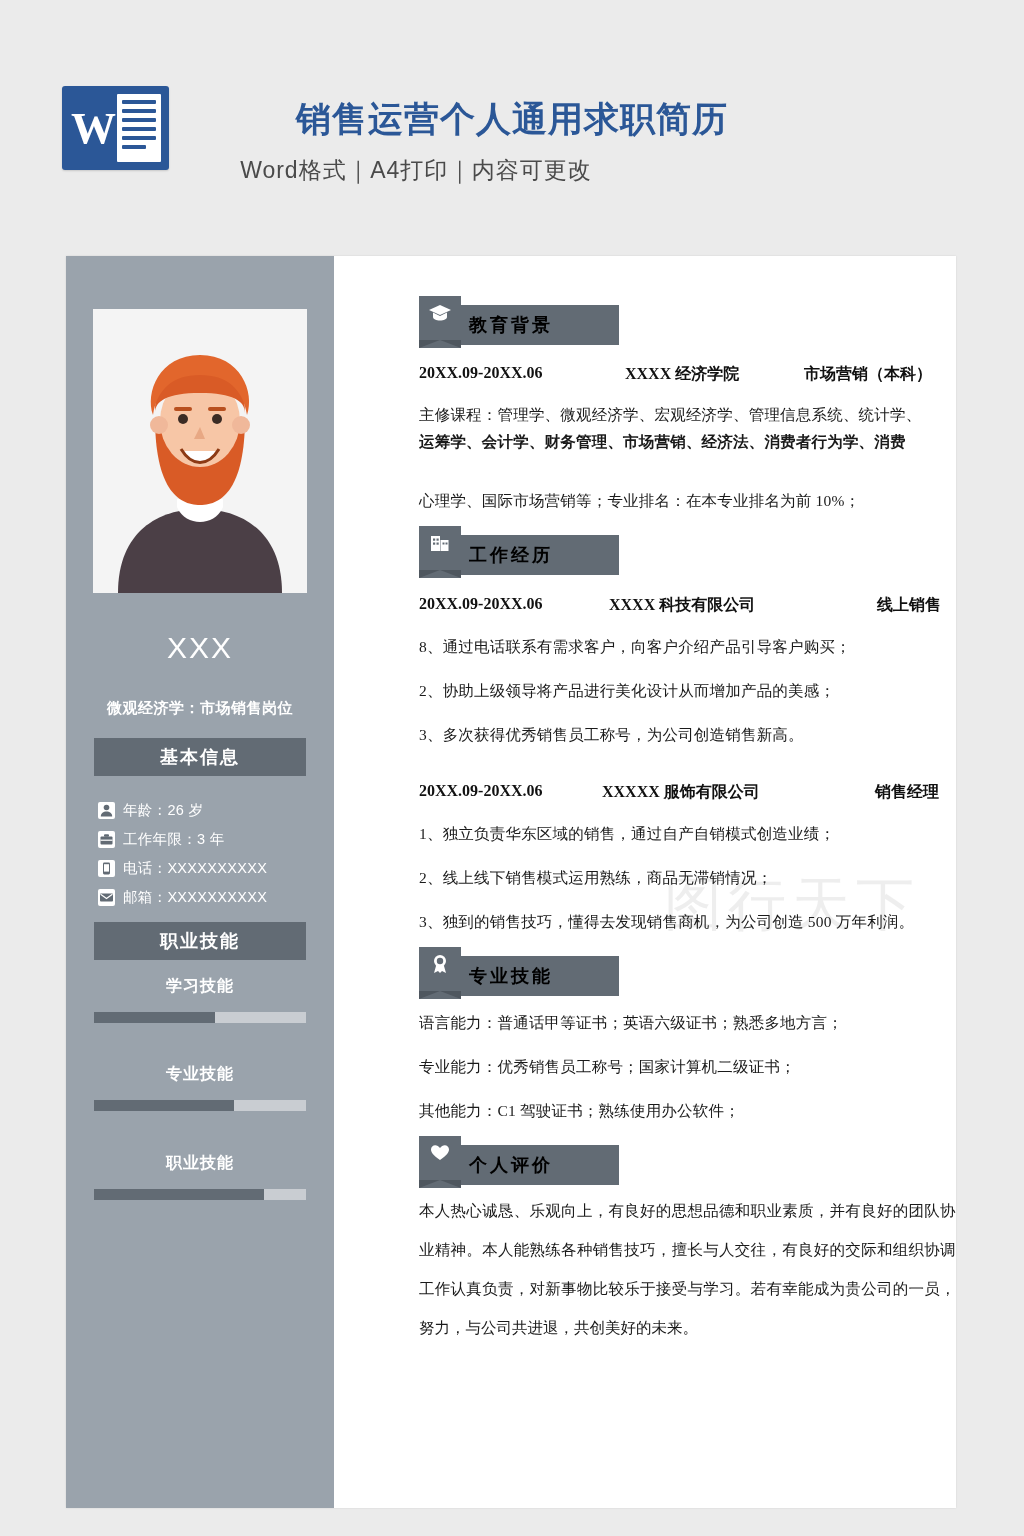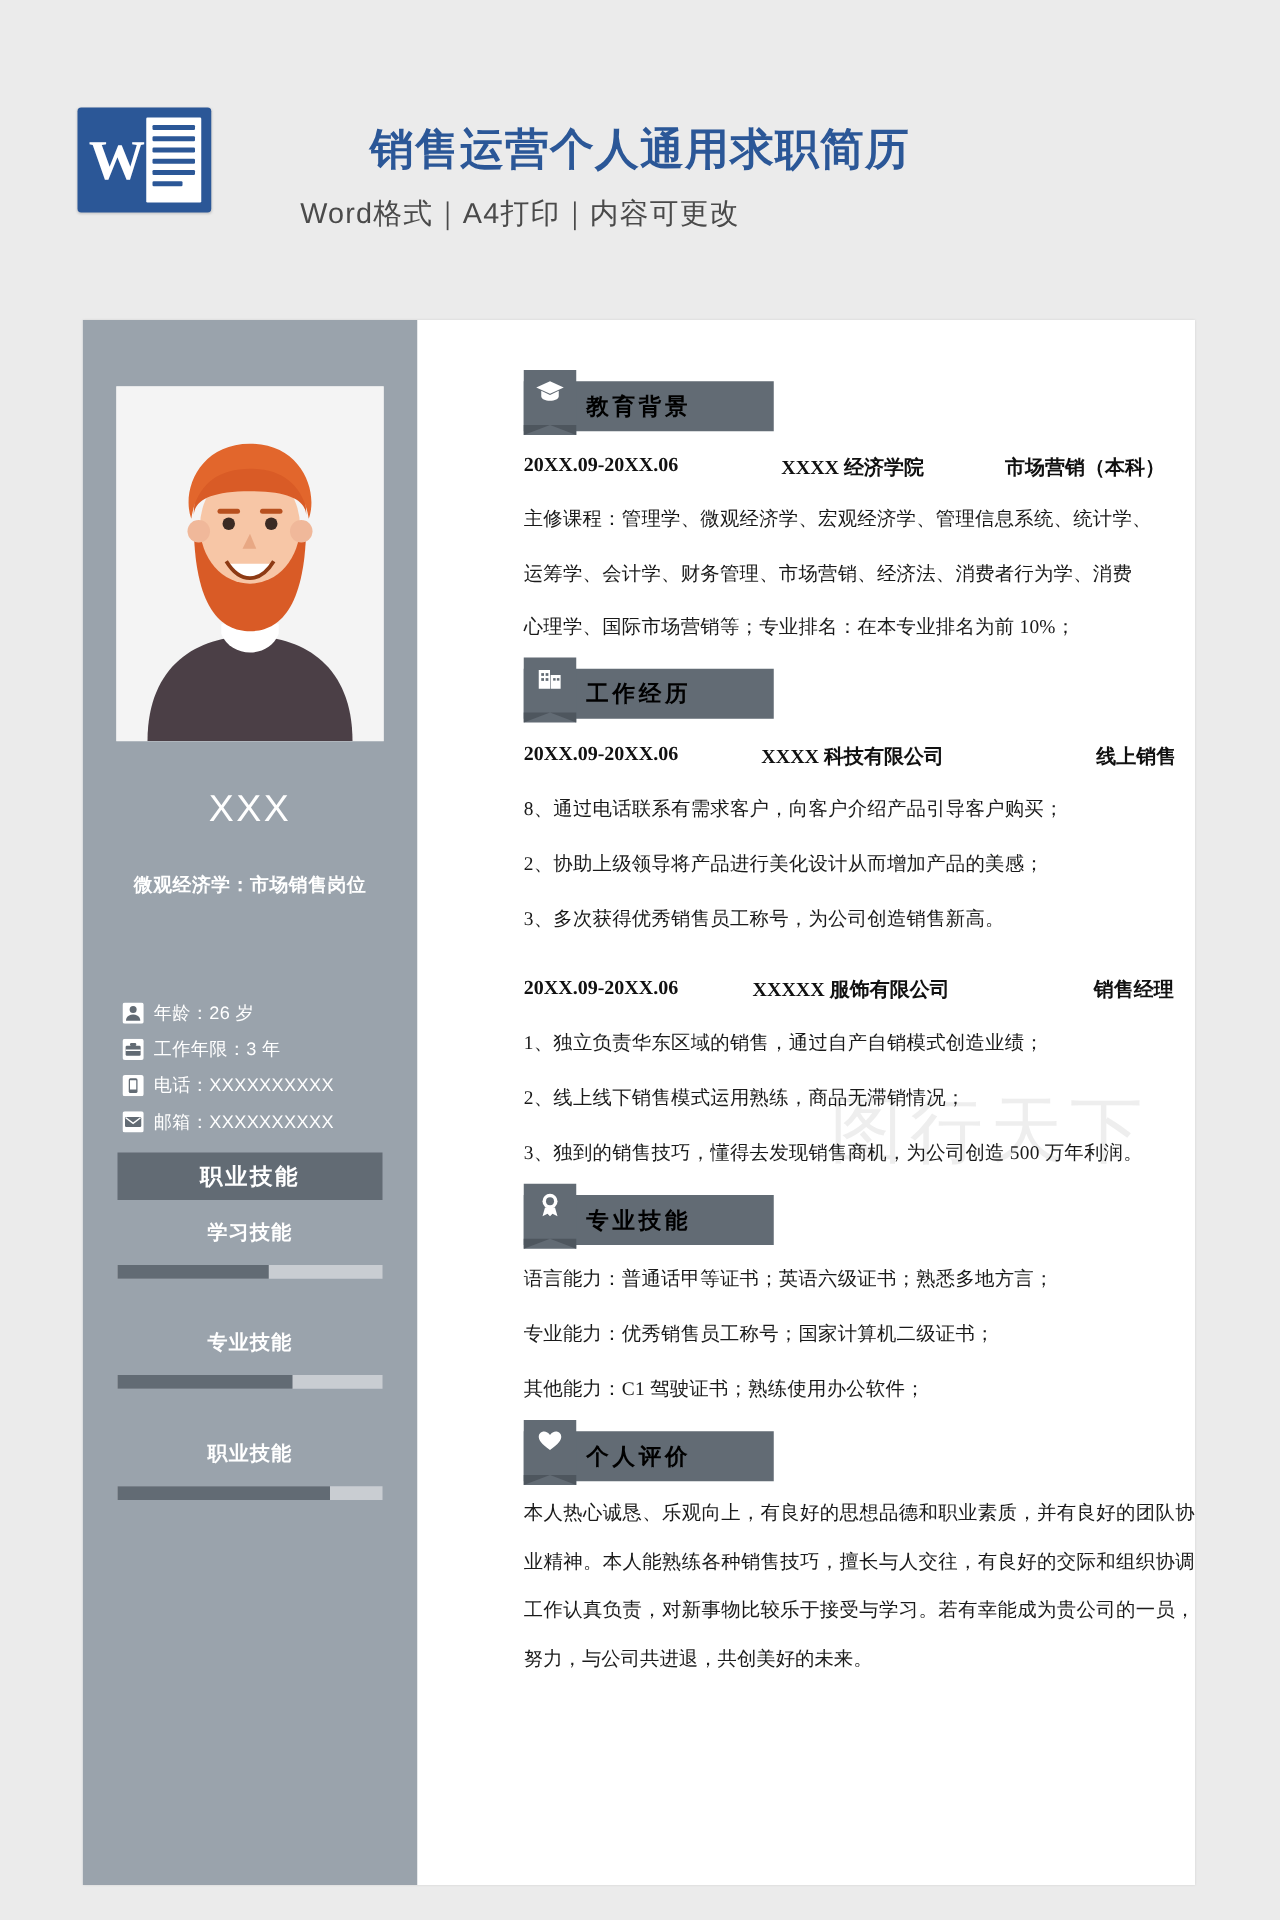--- a/index.html
+++ b/index.html
@@ -355,20 +355,21 @@
         <path d="M107 118 L101 130 L112 130 Z" fill="#e8a884"></path>
 
         <path d="M90 142 C99 156 115 156 124 142 Z" fill="#ffffff"></path>
         <path d="M88 140 C99 158 115 158 126 140" stroke="#8d3a14" stroke-width="3" fill="none"></path>
       </svg>
     </div>
 
     <div class="name">XXX</div>
     <div class="objective">微观经济学：市场销售岗位</div>
 
+    <div class="side-bar-title basic">基本信息</div>
 
     <div class="info-list">
       <div class="info-row">
         <span class="ic">
           <svg width="17" height="17" viewBox="0 0 17 17">
               <rect width="17" height="17" rx="2" fill="#ffffff"></rect>
               <circle cx="8.5" cy="5.5" r="2.8" fill="#626b74"></circle>
               <path d="M2.8 14.5c0-3.3 2.6-5 5.7-5s5.7 1.7 5.7 5z" fill="#626b74"></path>
             </svg>
         </span>
@@ -439,21 +440,21 @@
           <path d="M12 2 L23 7 L12 12 L1 7 Z" fill="#ffffff"></path>
           <path d="M5 9.5 V14 C5 16.2 8.2 17.6 12 17.6 C15.8 17.6 19 16.2 19 14 V9.5 L12 13 Z" fill="#ffffff"></path>
         </svg>
     </div>
 
     <div class="row-line" style="left:85px; top:108px;">20XX.09-20XX.06</div>
     <div class="row-line" style="left:291px; top:108px;">XXXX 经济学院</div>
     <div class="row-line" style="left:470px; top:108px;">市场营销（本科）</div>
 
     <div class="body-line" style="top:149px;">主修课程：管理学、微观经济学、宏观经济学、管理信息系统、统计学、</div>
-    <div class="body-line" style="top:193px;">运筹学、会计学、财务管理、市场营销、经济法、消费者行为学、消费</div>
+    <div class="body-line" style="top:176px;font-weight:bold;">运筹学、会计学、财务管理、市场营销、经济法、消费者行为学、消费</div>
     <div class="body-line" style="top:235px;">心理学、国际市场营销等；专业排名：在本专业排名为前 10%；</div>
 
     <div class="sec-head" style="top:279px;font-family:Liberation Serif, serif;">工作经历</div>
     <div class="sec-badge" style="top:270px;">
       <svg width="24" height="20" viewBox="0 0 24 20">
           <rect x="3" y="3" width="9" height="15" fill="#ffffff"></rect>
           <rect x="12.5" y="7" width="8" height="11" fill="#ffffff"></rect>
           <rect x="5" y="5.5" width="2.2" height="2.2" fill="#626b74"></rect>
           <rect x="8.5" y="5.5" width="2.2" height="2.2" fill="#626b74"></rect>
           <rect x="5" y="9.5" width="2.2" height="2.2" fill="#626b74"></rect>

